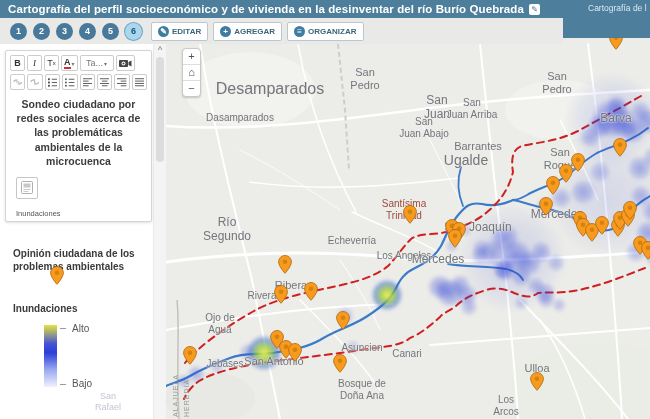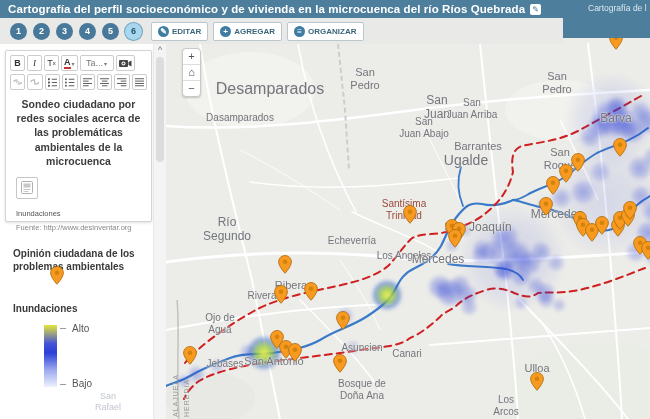--- a/index.html
+++ b/index.html
@@ -63,21 +63,21 @@
   .pin{position:absolute;width:14px;height:19px;z-index:6;cursor:pointer}
   .mapctl{position:absolute;left:16px;top:10px;width:17px;background:#fff;border:1px solid #c9c9c9;
           border-radius:4px;box-shadow:0 1px 2px rgba(0,0,0,.2);z-index:7;overflow:hidden}
   .mapctl .cell{height:15px;line-height:15px;text-align:center;font-size:11px;color:#555;cursor:pointer}
   .mapctl .cell+.cell{border-top:1px solid #ddd}
 </style>
 </head>
 <body>
 
 <div class="header">
-  <span class="header-title">Cartografía del perfil socioeconómico y de vivienda en la microcuenca del río Ríos Quebrada</span>
+  <span class="header-title">Cartografía del perfil socioeconómico y de vivienda en la desinventar del río Burío Quebrada</span>
   <span class="edit-badge">✎</span>
   <span class="header-right">Cartografía de l</span>
 </div>
 <div class="blueblock"></div>
 
 <div class="strip">
   <div class="tabs-row" id="tabs-row">
       <div class="tab-circle">1</div>
       <div class="tab-circle">2</div>
       <div class="tab-circle">3</div>
@@ -464,21 +464,20 @@
     <div class="card-title">Sondeo ciudadano por redes sociales acerca de las problemáticas ambientales de la microcuenca</div>
     <div class="media">
       <svg width="12" height="13" viewBox="0 0 12 13">
         <rect x="0.5" y="0.5" width="11" height="12" rx="1" fill="none" stroke="#b0b0b0"></rect>
         <rect x="2.5" y="2.5" width="7" height="4" fill="#c8c8c8"></rect>
         <rect x="2.5" y="8" width="7" height="1" fill="#c8c8c8"></rect>
           <rect x="2.5" y="10" width="5" height="1" fill="#c8c8c8"></rect>
       </svg>
     </div>
     <div class="cap1">Inundaciones</div>
-    <div class="cap2">Fuente: http://www.desinventar.org</div>
   </div>
 
   <div class="leg-title" style="top:203px">Opinión ciudadana de los problemas ambientales</div>
   <div class="leg-pin" id="legend-pin"><svg width="14" height="19" viewBox="0 0 14 19">
     <path d="M7 .5C3.4.5.6 3.3.6 6.9c0 4.6 6.4 11.4 6.4 11.4s6.4-6.8 6.4-11.4C13.4 3.3 10.6.5 7 .5z" fill="#F79A1F" stroke="#a8680f" stroke-width="0.8"></path>
     <circle cx="7" cy="6.8" r="2.3" fill="#d3820c"></circle>
       </svg></div>
   <div class="leg-title" style="top:258px">Inundaciones</div>
   <div class="gradbar" id="gradbar" style="background: linear-gradient(rgb(227, 230, 58) 0%, rgb(69, 83, 214) 30%, rgb(43, 63, 216) 45%, rgb(154, 168, 239) 72%, rgb(238, 241, 253) 100%);"></div>
   <div class="gradtick" style="top:284px"></div>

